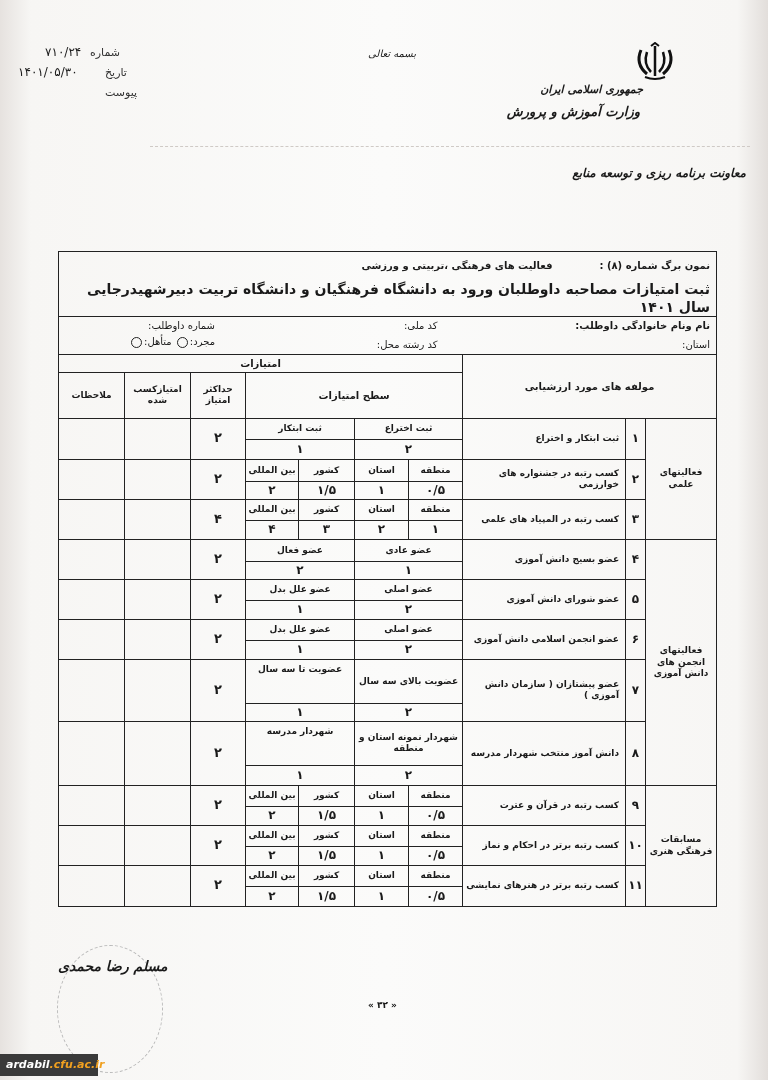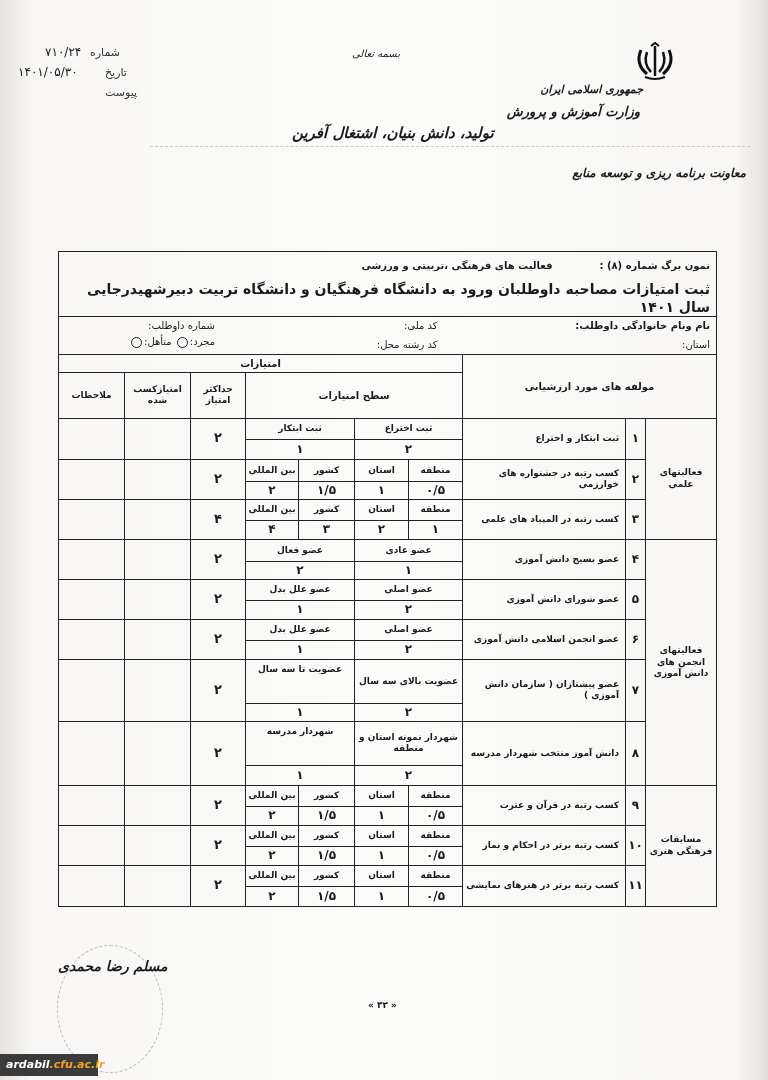--- a/index.html
+++ b/index.html
@@ -29,36 +29,35 @@
 <body>
 
 <div class="page">
 
   <div class="abs rtl meta-label" style="left:90px;top:46px;">شماره</div>
   <div class="abs meta-val" style="left:45px;top:45px;">۷۱۰/۲۴</div>
   <div class="abs rtl meta-label" style="left:105px;top:66px;">تاریخ</div>
   <div class="abs meta-val" style="left:18px;top:65px;">۱۴۰۱/۰۵/۳۰</div>
   <div class="abs rtl meta-label" style="left:105px;top:86px;">پیوست</div>
 
-  <div class="abs rtl hand" style="left:352px;top:48px;font-size:10px;">بسمه تعالی</div>
+  <div class="abs rtl hand" style="left:368px;top:48px;font-size:10px;">بسمه تعالی</div>
 
   <div class="abs" style="left:633px;top:42px;">
     <svg class="emblem" viewBox="0 0 44 40">
       <path d="M8 8 Q2 22 14 32 M36 8 Q42 22 30 32" stroke="#111" stroke-width="3" fill="none"></path>
       <path d="M14 10 Q10 22 18 30 M30 10 Q34 22 26 30" stroke="#111" stroke-width="2.5" fill="none"></path>
       <line x1="22" y1="4" x2="22" y2="34" stroke="#111" stroke-width="2.5"></line>
       <path d="M18 4 L22 1 L26 4" stroke="#111" stroke-width="2" fill="none"></path>
       <path d="M12 35 Q22 39 32 35" stroke="#111" stroke-width="2" fill="none"></path>
     </svg>
   </div>
   <div class="abs rtl hand" style="right:125px;top:83px;font-size:11px;font-weight:bold;">جمهوری اسلامی ایران</div>
   <div class="abs rtl hand" style="right:128px;top:104px;font-size:13px;font-weight:bold;">وزارت آموزش و پرورش</div>
 
   <div class="abs" style="left:150px;top:146px;width:600px;border-top:1px dashed #cfcac6;"></div>
-  <div class="abs rtl hand" style="left:292px;top:124px;font-size:15px;font-weight:bold;">تولید، دانش بنیان، اشتغال آفرین</div>
 
   <div class="abs rtl hand" style="right:22px;top:166px;font-size:12px;font-weight:bold;">معاونت برنامه ریزی و توسعه منابع</div>
 
   <table class="grid">
     <colgroup>
       <col style="width:71px">
       <col style="width:20px">
       <col style="width:163px">
       <col style="width:54px">
       <col style="width:54px">

